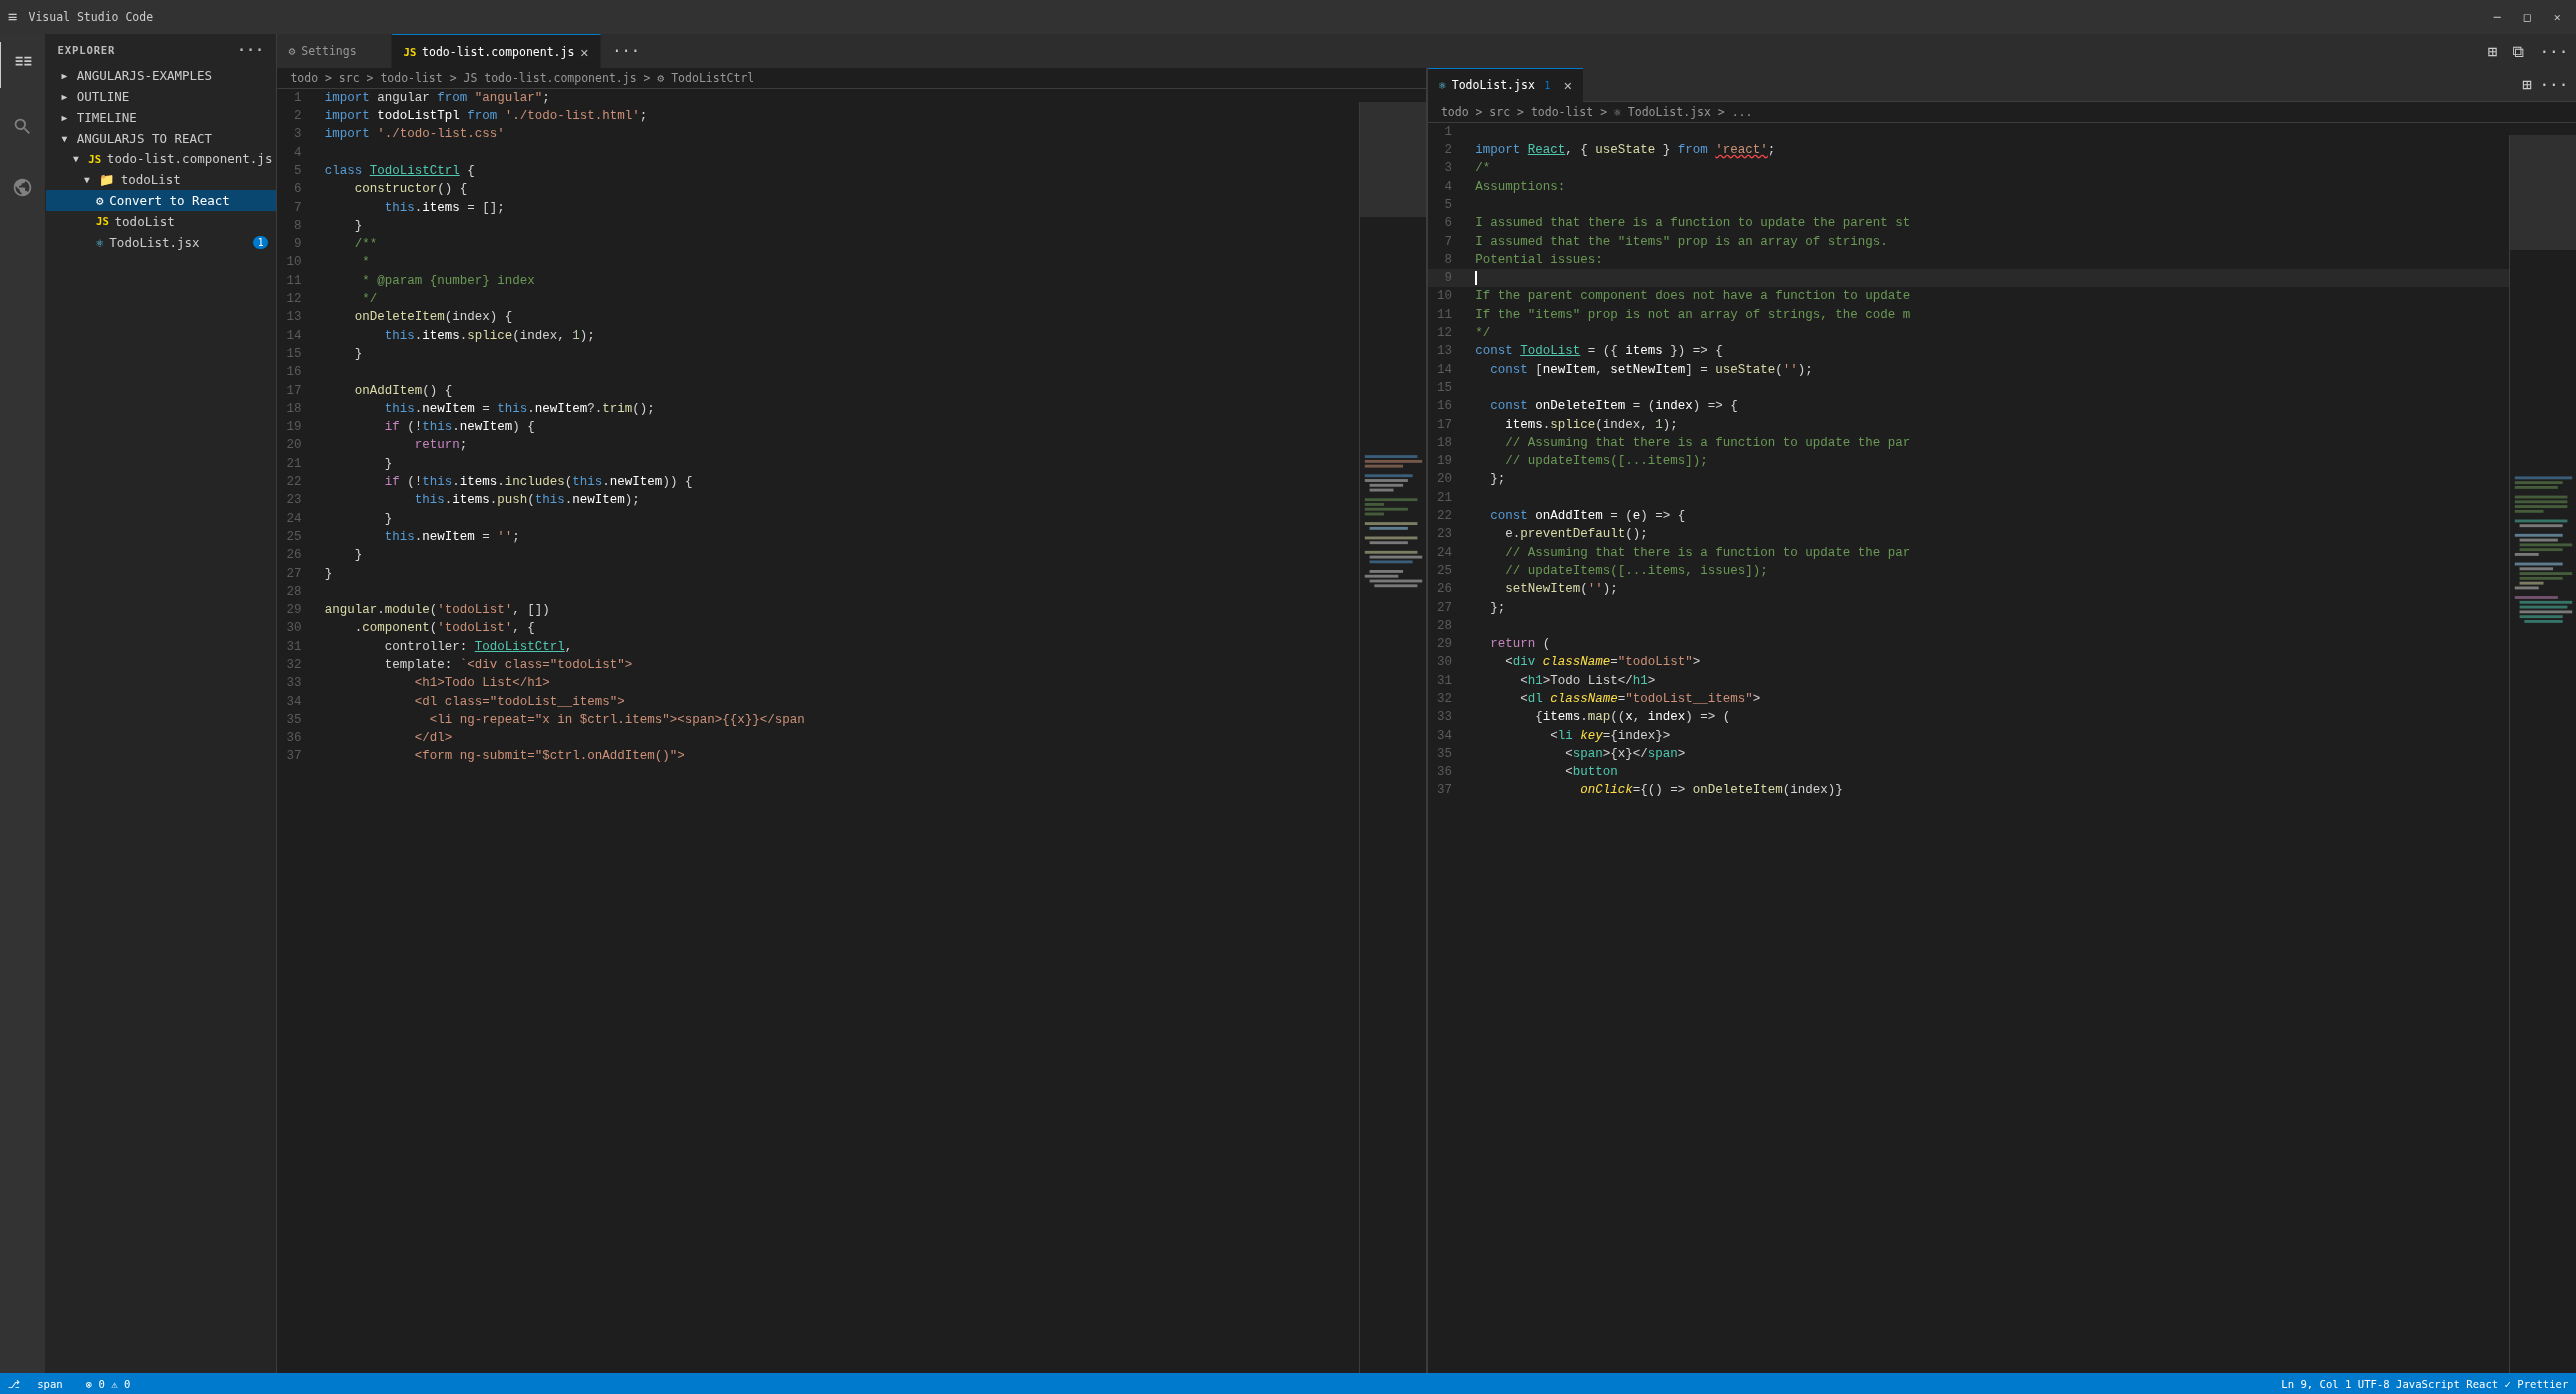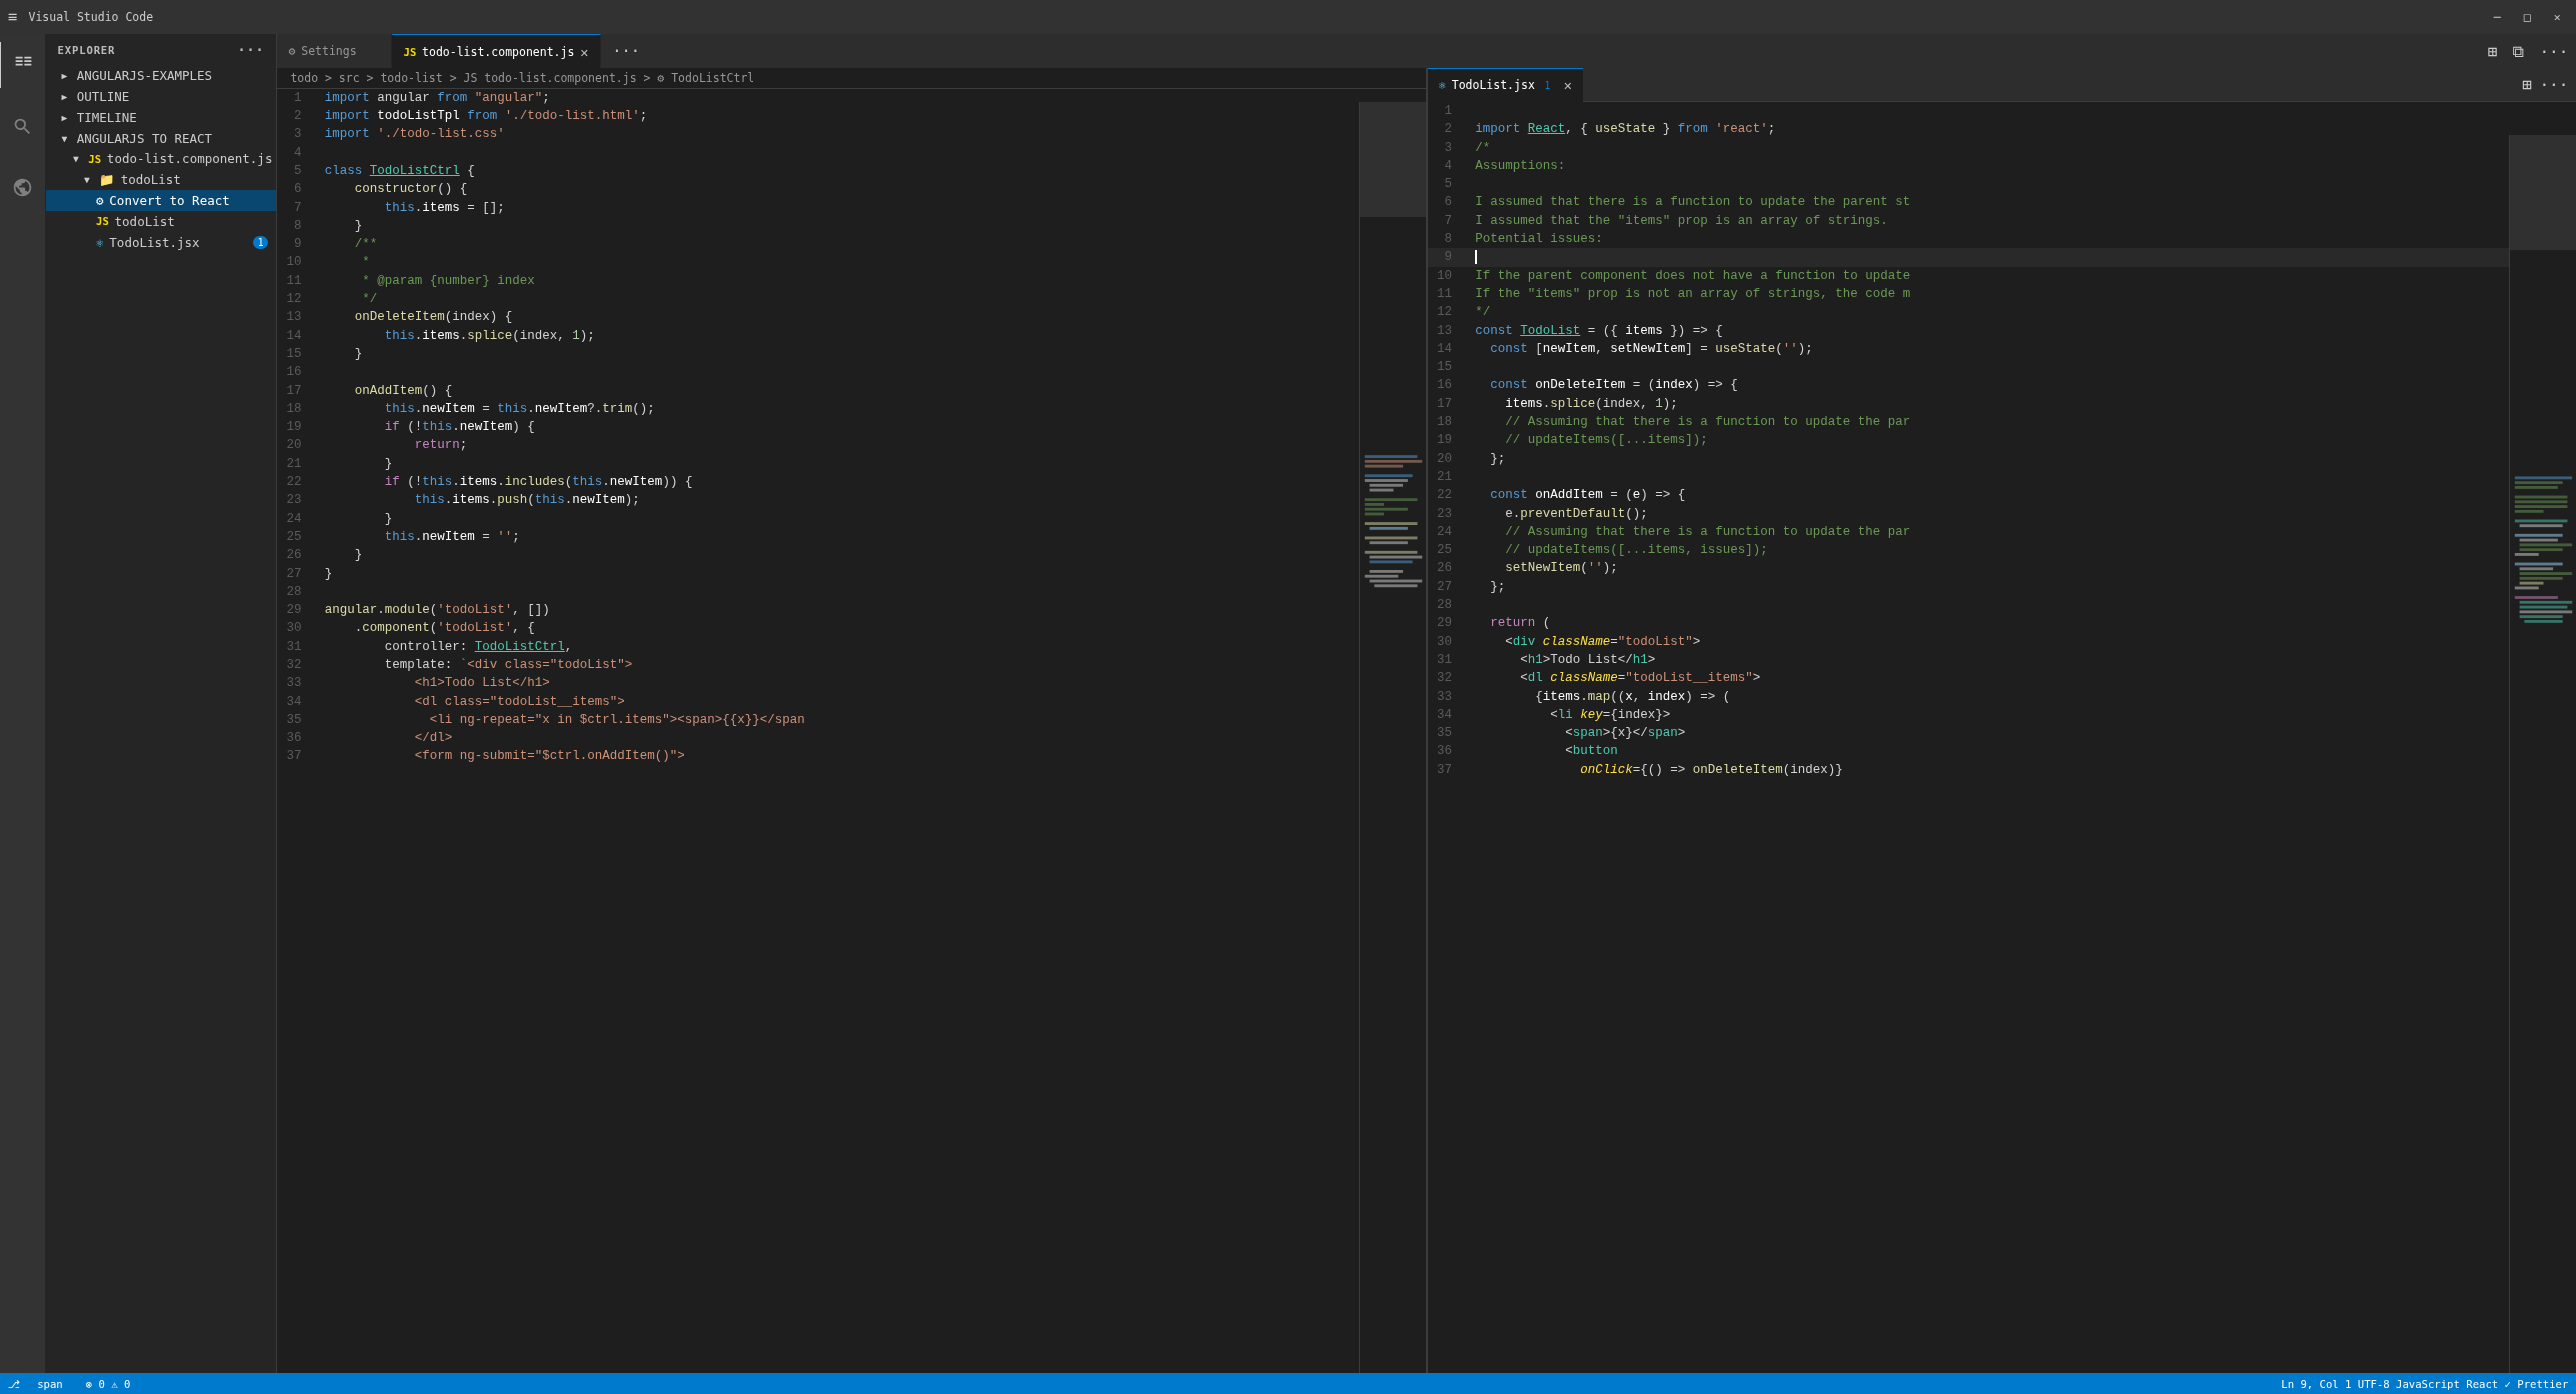--- a/index.html
+++ b/index.html
@@ -190,20 +190,21 @@
     .kw2 { color: #c586c0; }
     .str { color: #ce9178; }
     .fn { color: #dcdcaa; }
     .cls { color: #4ec9b0; text-decoration: underline; }
     .cm { color: #6a9955; }
     .num { color: #b5cea8; }
     .prp { color: #ffffff; }
     .jsx-tag { color: #4ec9b0; }
     .attr { color: #fde047; font-style: italic; }
     .squiggly {
+      text-decoration: underline;
       text-decoration-color: #f44747;
       text-decoration-style: wavy;
     }
     .cursor-line {
       background: rgba(255,255,255,0.05);
     }
     
     .minimap {
       width: 67px;
       background: #1e1e1e;
@@ -566,20 +567,23 @@
               <span>TodoList.jsx</span>
               <span style="color:#007acc;font-size:9.6px;margin-left:3.8px;">1</span>
               <span class="close-btn">✕</span>
             </div>
             <div class="pane-header-actions">
               <span style="cursor:pointer;color:#cccccc;">⊞</span>
               <span style="cursor:pointer;color:#cccccc;">···</span>
             </div>
           </div>
 
+          <div class="editor-breadcrumb">
+            <span>todo &gt; src &gt; todo-list &gt; ⚛ TodoList.jsx &gt; ...</span>
+          </div>
 
           <div class="editor-content">
             <table class="code-table">
               <tbody>
                 <tr>
                     <td class="line-number">1</td>
                     <td class="line-code"></td>
                   </tr>
                 <tr>
                     <td class="line-number">2</td>

